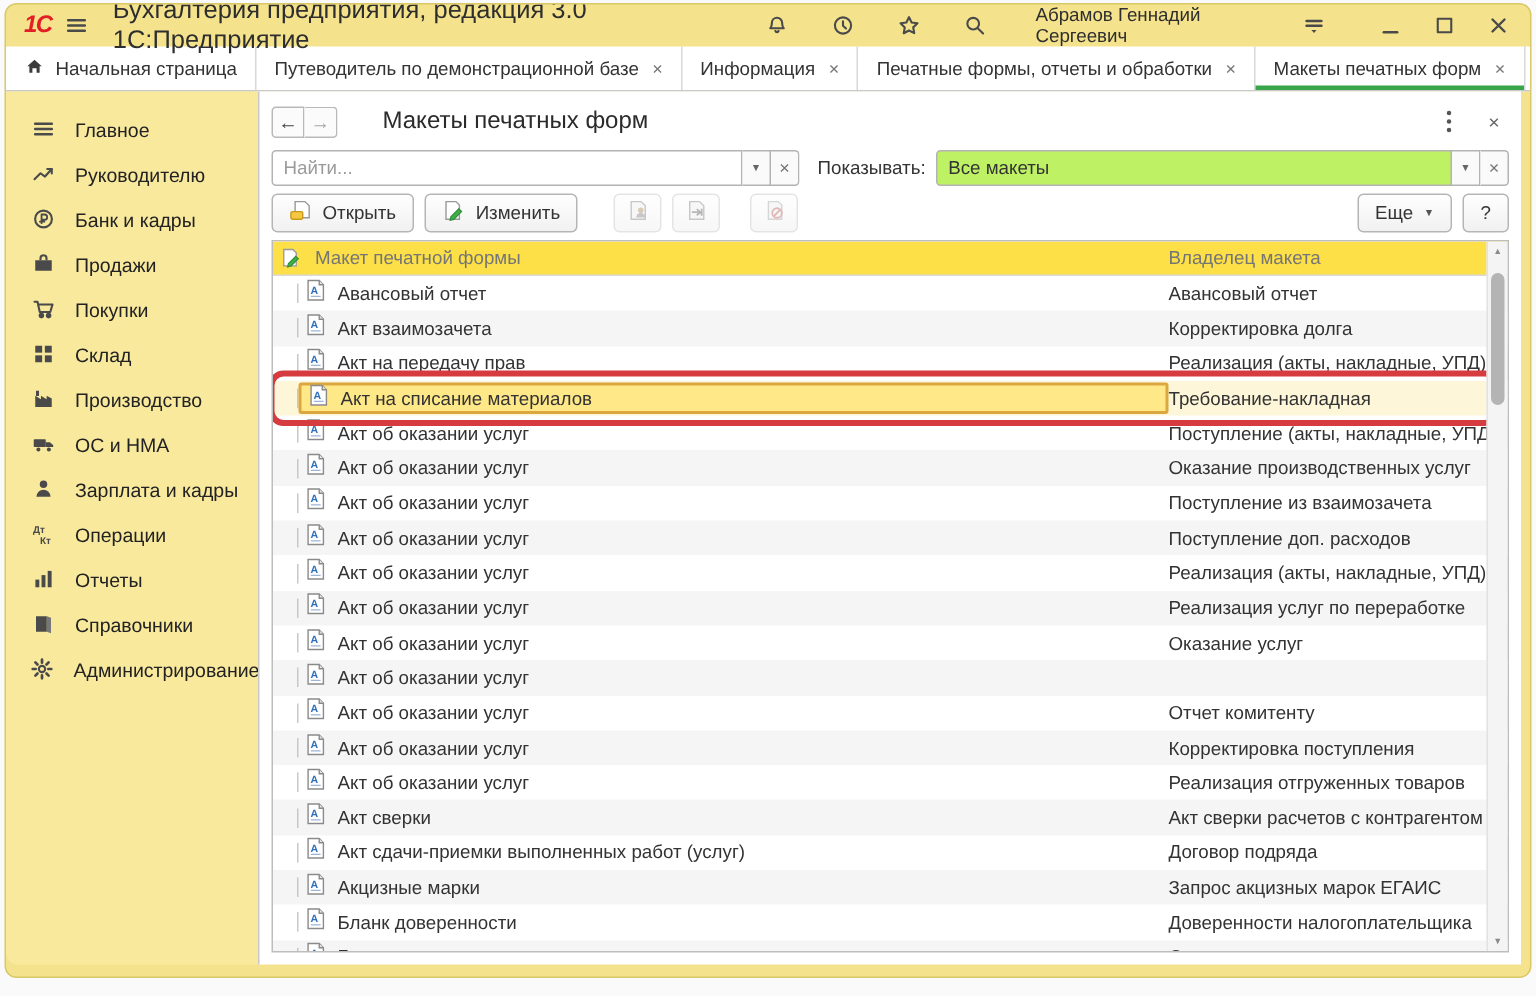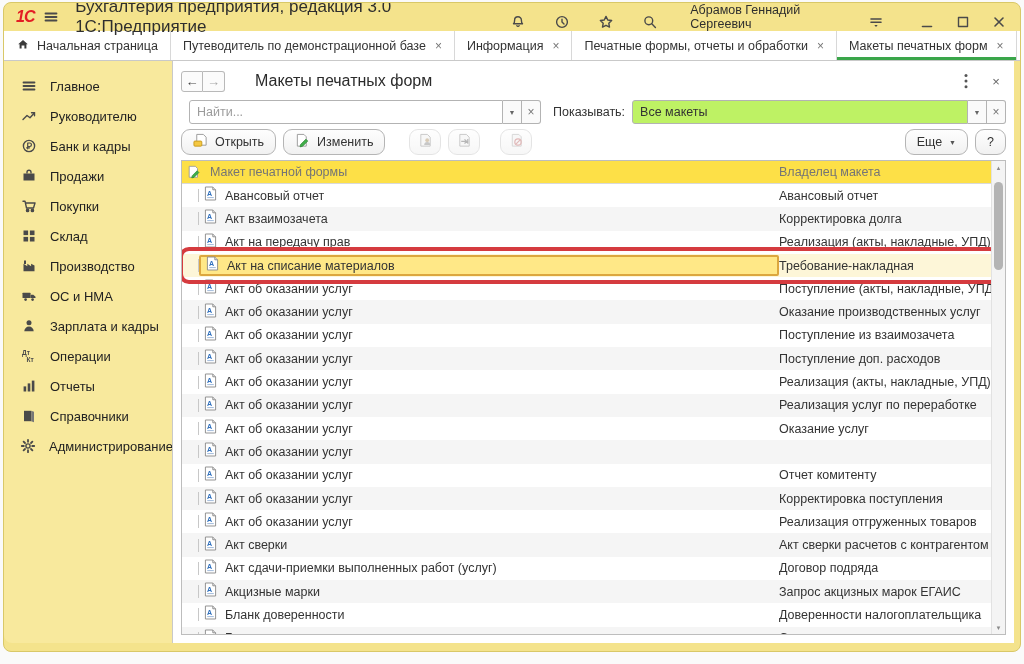--- a/index.html
+++ b/index.html
@@ -10,21 +10,21 @@
             overflow:hidden; }
 
   
   .titlebar { height:28px; display:flex; align-items:center; padding:0 12px; gap:8px; }
   .logo-1c { color:var(--logo-red,#e31e24); font-weight:bold; font-style:italic;
              font-size:16px; letter-spacing:-1px; }
   .tb-icon { width:18px; height:18px; display:flex; align-items:center; justify-content:center; }
   .tb-icon svg { width:16px; height:16px; }
   .tb-title { font-size:17px; color:#2e2e2e; margin-left:8px; }
   .tb-spacer { flex:1; }
-  .tb-right { display:flex; align-items:flex-end; gap:28px; }
+  .tb-right { display:flex; align-items:center; gap:28px; }
   .tb-user { font-size:12.5px; color:#2e2e2e; margin:0 4px; }
   .winctl { display:flex; align-items:center; gap:18px; margin-left:6px; }
 
   
   .tabbar { height:30px; background:#fff; border-bottom:1px solid #c9c9c9;
             display:flex; align-items:stretch; }
   .tab { display:flex; align-items:center; gap:7px; padding:0 12px;
          border-right:1px solid #d8d8d8; font-size:12.5px; color:#333;
          position:relative; white-space:nowrap; cursor:default; }
   .tab .tclose { color:#777; font-size:12px; margin-left:2px; }
@@ -52,35 +52,35 @@
   .navbtn.back { border-radius:3px 0 0 3px; color:#444; }
   .navbtn.fwd  { border-radius:0 3px 3px 0; border-left:none; color:#a8a8a8; }
   .form-title { font-size:16px; color:#2b2b2b; margin-left:30px; }
   .fh-spacer { flex:1; }
   .fh-ic { width:20px; height:20px; display:flex; align-items:center; justify-content:center;
            color:#666; margin-left:10px; font-size:13px; }
 
   
   .filter-row { height:26px; display:flex; align-items:center; flex:none; margin-top:2px; }
   .combo { display:flex; height:24px; }
-  .search-combo { width:352px;margin-left:8px; }
+  .search-combo { width:352px; }
   .cinput { flex:1; border:1px solid #b3b3b3; border-radius:3px 0 0 3px; padding:0 7px;
             font-size:12.5px; color:#333; font-family:inherit; min-width:0; background:#fff; }
   .cinput::placeholder { color:#9b9b9b; }
   .cvalue { flex:1; border:1px solid #b3b3b3; border-radius:3px 0 0 3px; padding:0 7px;
             font-size:12.5px; color:#333; display:flex; align-items:center; background:#bef264; min-width:0; }
   .cbtn { width:19px; border:1px solid #b3b3b3; border-left:none; background:#fafafa;
           display:flex; align-items:center; justify-content:center; color:#666; font-size:7px; }
   .cbtn.clear { border-radius:0 3px 3px 0; font-size:12px; color:#777; }
   .show-label { font-size:12.5px; color:#333; margin:0 7px 0 12px; }
   .show-combo { flex:1; }
 
   
   .toolbar { height:34px; display:flex; align-items:center; gap:7px; flex:none; }
-  .btn { height:26px; border:1px solid #b5b5b5; border-radius:9px; padding:0 11px;
+  .btn { height:26px; border:1px solid #b5b5b5; border-radius:4px; padding:0 11px;
          background:linear-gradient(#fefefe,#f1f1f1); font-size:12.5px; color:#333;
          display:flex; align-items:center; gap:7px; cursor:default; }
   .btn svg { width:15px; height:15px; }
   .iconbtn { width:32px; padding:0; justify-content:center; }
   .iconbtn.disabled { opacity:.55; border-color:#cfcfcf; }
   .tool-spacer { flex:1; }
   .more-caret { font-size:7px; color:#555; }
 
   
   .table { position:relative; flex:1; border:1px solid #bdbdbd; margin-top:1px; overflow:hidden; }

